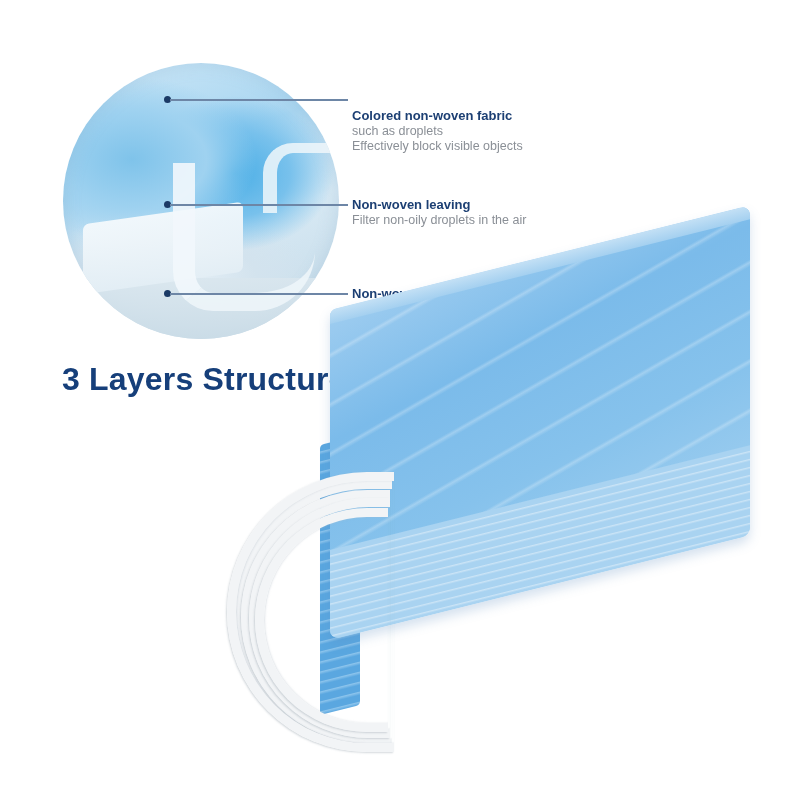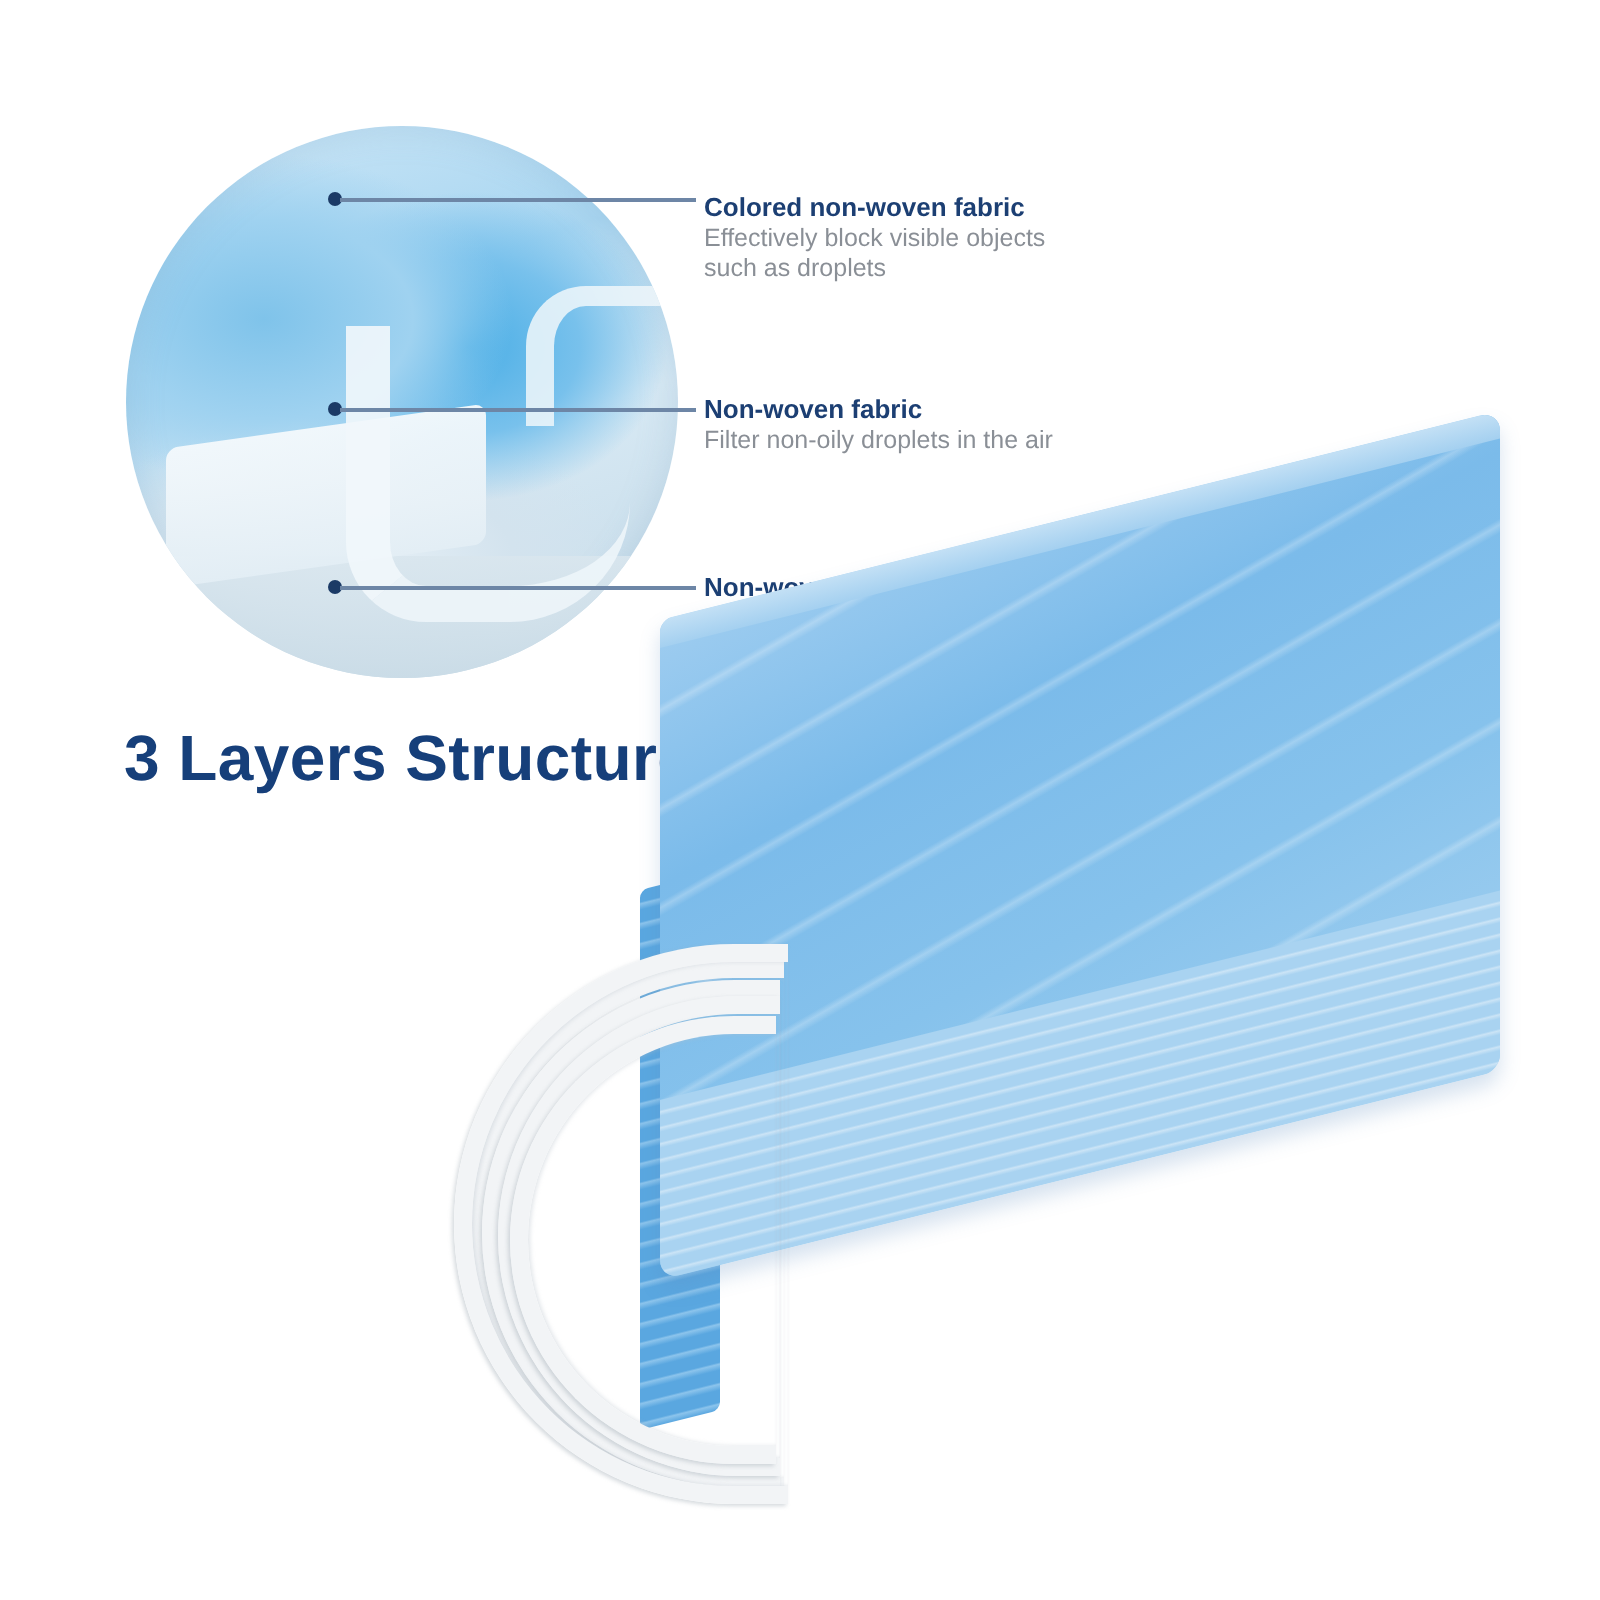--- a/index.html
+++ b/index.html
@@ -183,30 +183,30 @@
 
   <div class="circle">
     <div class="base"></div>
     <div class="fold-a"></div>
     <div class="fold-b"></div>
     <div class="fold-c"></div>
   </div>
 
   <div class="callout-dot" style="left:164px; top:96px;"></div>
   <div class="callout-line" style="left:170px; top:99px; width:178px;"></div>
-  <div class="callout" style="top:96px;">
+  <div class="callout" style="top:108px;">
     <div class="title">Colored non-woven fabric</div>
+    <div class="desc">such as droplets</div>
     <div class="desc">Effectively block visible objects</div>
-    <div class="desc">such as droplets</div>
   </div>
 
   <div class="callout-dot" style="left:164px; top:201px;"></div>
   <div class="callout-line" style="left:170px; top:204px; width:178px;"></div>
   <div class="callout" style="top:197px;">
-    <div class="title">Non-woven fabric</div>
+    <div class="title">Non-woven leaving</div>
     <div class="desc">Filter non-oily droplets in the air</div>
   </div>
 
   <div class="callout-dot" style="left:164px; top:290px;"></div>
   <div class="callout-line" style="left:170px; top:293px; width:178px;"></div>
   <div class="callout" style="top:286px;">
     <div class="title">Non-woven cotton</div>
     <div class="desc">Absorbs hot air exhaled from the body,</div>
     <div class="desc">leaving skin dry and comfortable</div>
   </div>

